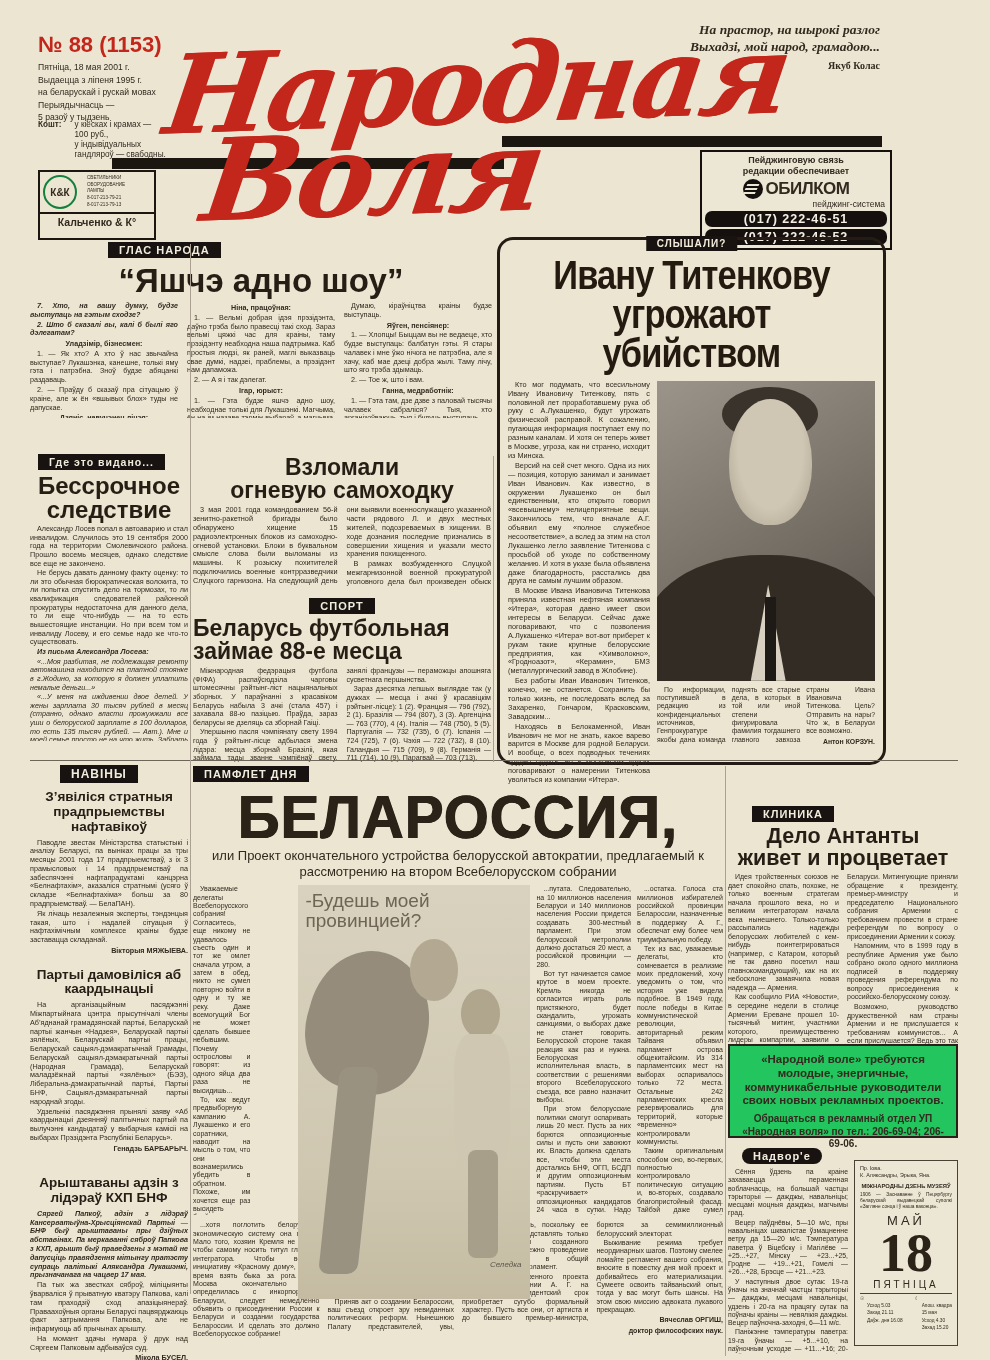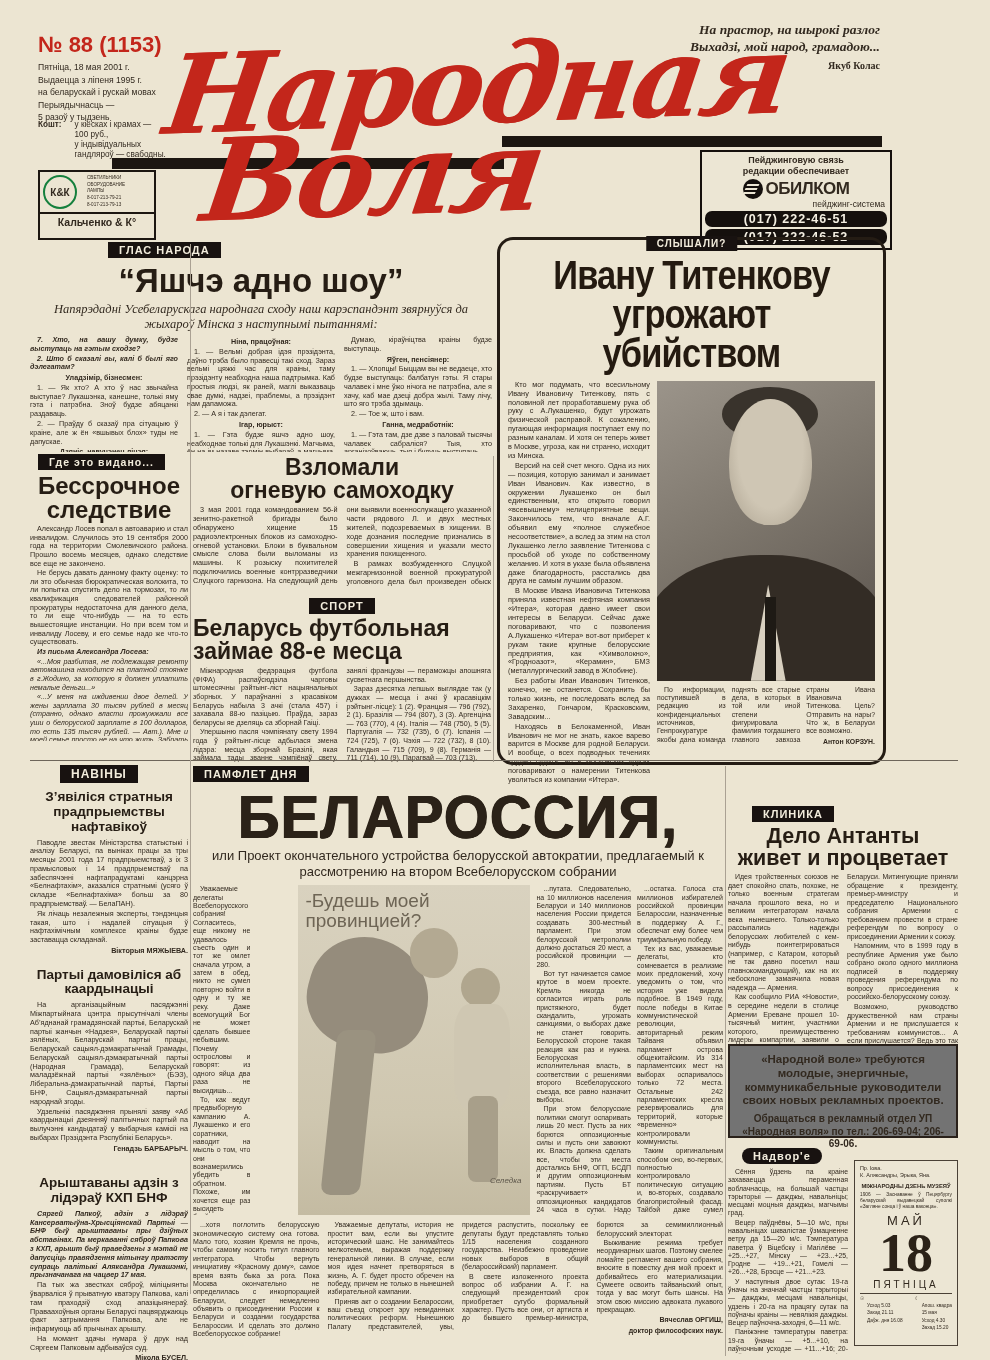--- a/index.html
+++ b/index.html
@@ -97,40 +97,40 @@
   .pam .tab{font-size:11px;}
   .pam h1{text-align:center;font-size:58px;font-weight:bold;letter-spacing:1px;color:#2b2218;
           line-height:1;margin:6px 0 2px;transform:scaleY(1.06);
           text-shadow:.6px 0 #2b2218,-.6px 0 #2b2218;}
   .pam .sub{font-weight:normal;font-size:13px;text-align:center;line-height:1.2;margin-bottom:6px;}
   .pam-top{display:flex;gap:6px;height:330px;}
   .pam-c1{width:68px;}
   .pam-c2{width:112px;}
   .pam-c3{width:102px;}
   .pam-top > div{font-size:7px;line-height:1.2;overflow:hidden;}
-  .pam-photo{position:relative;width:232px;height:330px;overflow:hidden;flex:none;
+  .pam-photo{position:relative;width:232px;height:414px;overflow:hidden;flex:none;
         background:linear-gradient(#d9d2bf 0%,#cfc7b0 70%,#c4bba2 100%);margin-left:42px;}
   .pp-cap{position:absolute;left:7px;top:6px;font-size:19px;line-height:1.05;color:#6e6555;z-index:3;}
   .pp-big-torso{position:absolute;left:4%;top:16%;width:52%;height:34%;background:#958c7c;
         border-radius:55% 60% 45% 50%;transform:rotate(16deg);}
   .pp-big-head{position:absolute;left:48%;top:13%;width:21%;height:15%;background:#b3a992;border-radius:50%;}
   .pp-big-legs{position:absolute;left:13%;top:44%;width:17%;height:50%;background:#9a9280;
         border-radius:10px;transform:skewX(-6deg);}
   .pp-sm-head{position:absolute;right:13%;top:25%;width:17%;height:12%;background:#b0a68e;border-radius:50%;}
   .pp-sm-body{position:absolute;right:9%;top:36%;width:24%;height:32%;background:#cfc7b2;border-radius:28%;}
   .pp-sm-legs{position:absolute;right:14%;top:64%;width:13%;height:26%;background:#a89f8a;border-radius:8px;}
   .pp-sig{position:absolute;right:9px;bottom:30px;font-style:italic;font-size:8px;color:#5d564a;z-index:3;}
   .pam-bottom{margin-top:6px;column-count:4;column-gap:8px;font-size:7px;line-height:1.2;height:118px;overflow:hidden;}
   
   .kli{position:absolute;left:728px;top:764px;width:230px;height:274px;margin-top:40px;}
   .kli .tab{margin-left:24px;}
   .kli h2{text-align:center;font-size:21.5px;line-height:1;margin:4px 0 4px;color:#261d14;}
   .kli .twocol{column-gap:8px;font-size:7px;height:212px;overflow:hidden;}
   .vac{position:absolute;left:728px;top:1044px;width:230px;height:94px;border:2px solid #2a211a;
-       background:#737373;box-sizing:border-box;padding:7px 8px;text-align:center;}
+       background:#22c55e;box-sizing:border-box;padding:7px 8px;text-align:center;}
   .vac .v1{font-weight:bold;font-size:11.5px;line-height:1.2;}
   .vac .v2{font-weight:bold;font-size:10px;line-height:1.25;margin-top:5px;}
   .wth{position:absolute;left:728px;top:1146px;width:120px;height:212px;}
   .wth .tab{border-radius:9px;font-size:11px;margin-left:14px;}
   .wth .txt{margin-top:4px;font-size:6.9px;line-height:1.2;height:186px;overflow:hidden;}
   .cal{position:absolute;left:854px;top:1160px;width:104px;height:186px;border:1.5px solid #4a4136;
        background:#ece6d4;box-sizing:border-box;padding:4px 5px;}
   .cal .saints{font-size:5.4px;line-height:1.3;}
   .cal .holiday{font-size:5.8px;font-weight:bold;text-align:center;margin:4px 0 3px;}
   .cal .note{font-size:4.8px;line-height:1.25;text-align:justify;}
@@ -198,21 +198,20 @@
       <span class="bname">ОБИЛКОМ</span>
     </div>
     <div class="bsys">пейджинг-система</div>
     <div class="phone">(017) 222-46-51</div>
     <div class="phone">(017) 222-46-52</div>
   </div>
 
   <div class="glas">
     <span class="tab">ГЛАС НАРОДА</span>
     <h1>“Яшчэ адно шоу”</h1>
-    <div class="intro">Напярэдадні Усебеларускага народнага сходу наш карэспандэнт звярнуўся да жыхароў Мінска з наступнымі пытаннямі:</div>
     <div class="qa">
       <div>
           <p class="bi">7. Хто, на вашу думку, будзе выступаць на гэтым сходзе?</p>
           <p class="bi">2. Што б сказалі вы, калі б былі яго дэлегатам?</p>
           <p class="sh">Уладзімір, бізнесмен:</p>
           <p class="bp">1. — Як хто? А хто ў нас звычайна выступае? Лукашэнка, канешне, толькі яму гэта і патрэбна. Зноў будзе абяцанкі раздаваць.</p>
           <p class="bp">2. — Праўду б сказаў пра сітуацыю ў краіне, але ж ён «вшывых блох» туды не дапускае.</p>
           <p class="sh">Дзяніс, навучэнец ліцэя:</p>
         </div>
       <div>

